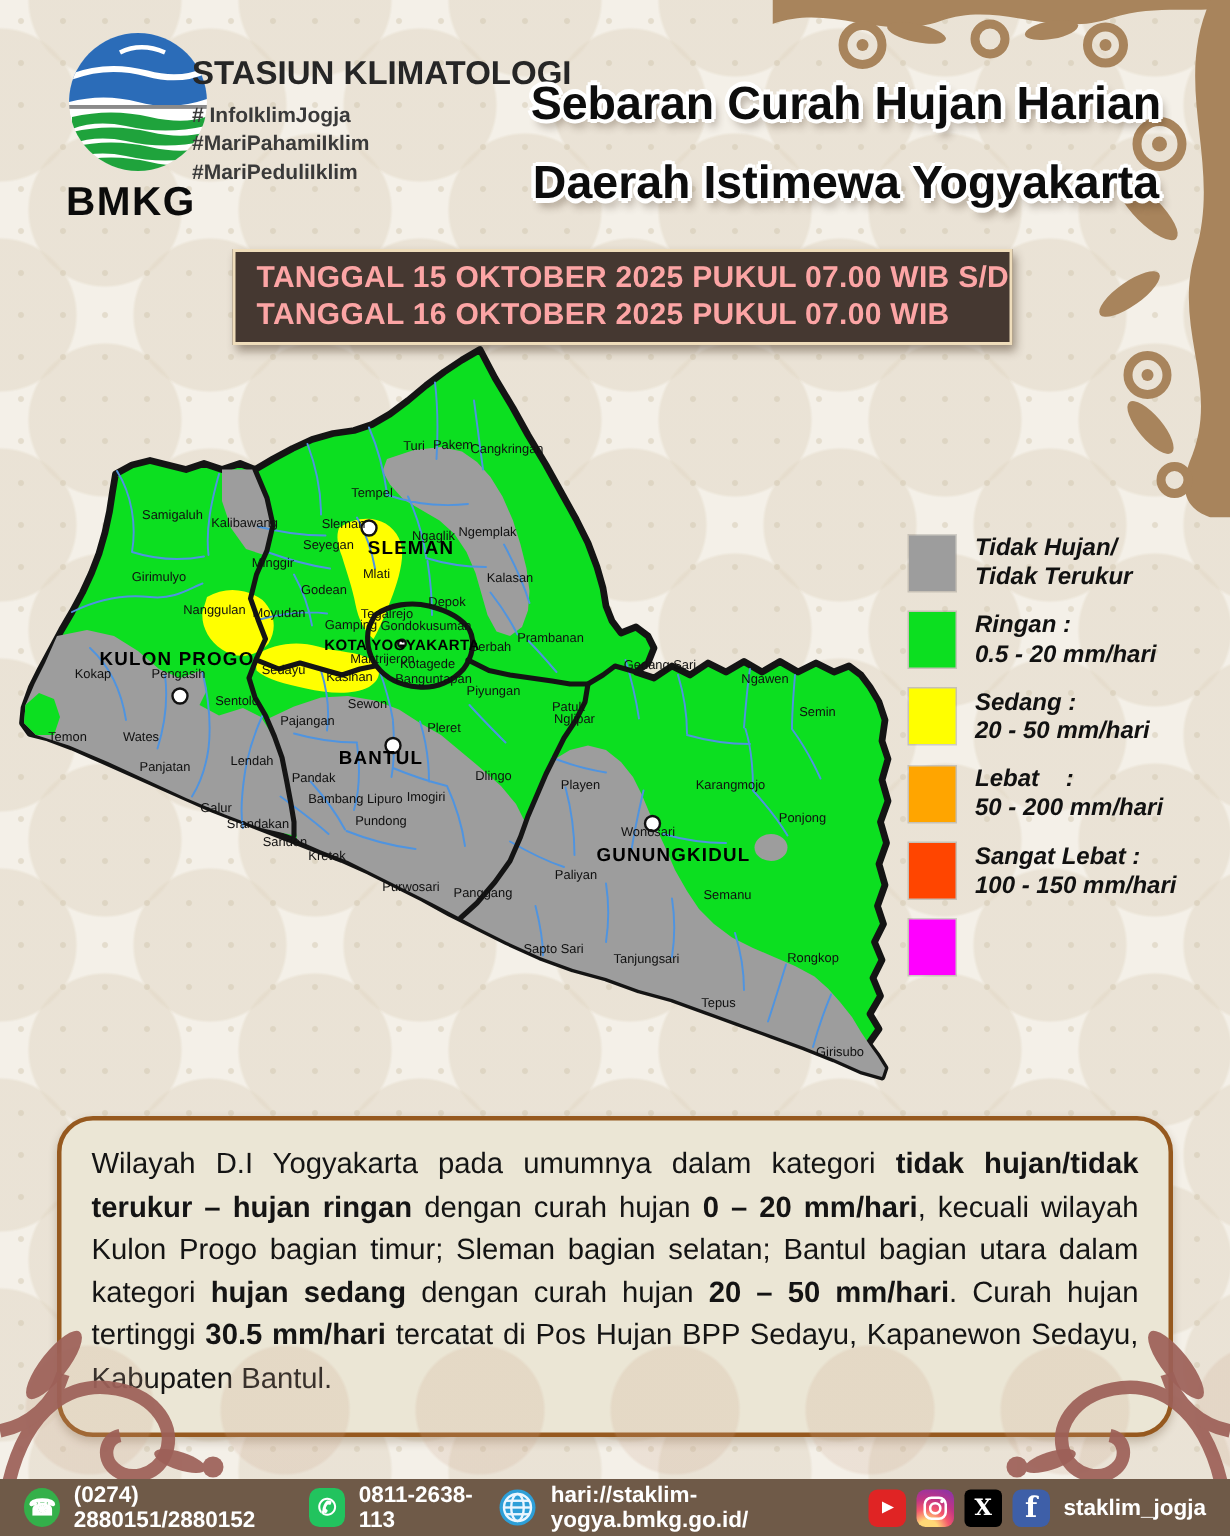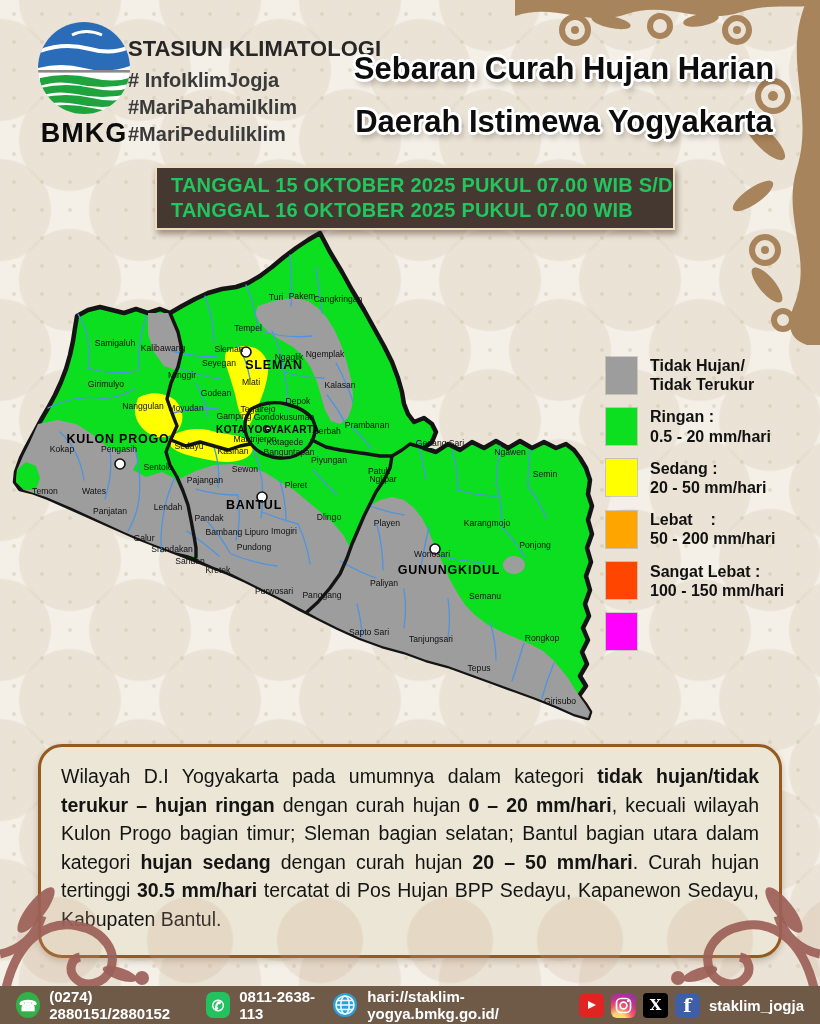--- a/index.html
+++ b/index.html
@@ -11,57 +11,57 @@
       radial-gradient(circle 52px at 70px 0px, rgba(226,216,198,.55) 0 50px, transparent 52px),
       radial-gradient(circle 52px at 0px 70px, rgba(226,216,198,.55) 0 50px, transparent 52px),
       radial-gradient(circle 52px at 140px 70px, rgba(226,216,198,.55) 0 50px, transparent 52px),
       radial-gradient(circle 52px at 70px 140px, rgba(226,216,198,.55) 0 50px, transparent 52px);
     background-size:28px 28px,140px 140px,140px 140px,140px 140px,140px 140px;}
   .bottom-band{position:absolute;left:0;right:0;top:886px;height:100px;pointer-events:none;
     background-image:radial-gradient(circle 46px at 60px 54px, rgba(203,164,138,.20) 0 42px, transparent 44px);
     background-size:130px 100px;}
 
   
-  .logo-wrap{position:absolute;left:32px;top:20px;width:104px;text-align:center;}
+  .logo-wrap{position:absolute;left:44px;top:20px;width:104px;}
   .logo-text{font-weight:bold;font-size:27px;letter-spacing:1px;color:#0b0b0b;margin-top:-2px;}
   .org-block{position:absolute;left:128px;top:36px;line-height:1.22;color:#262626;}
   .org-line{font-weight:bold;font-size:22px;}
-  .hashtags{margin-top:4px;font-weight:bold;font-size:20px;color:#3a3a3a;line-height:1.35;}
+  .hashtags{margin-top:4px;font-weight:bold;font-size:14px;color:#3a3a3a;line-height:1.35;}
 
   
   .main-title{position:absolute;left:308px;top:42px;width:512px;text-align:center;
     font-family:Liberation Sans, sans-serif;font-weight:bold;color:#0d0d0d;font-size:31px;
     line-height:1.72;white-space:nowrap;
     text-shadow:-2px -2px 0 #fff,2px -2px 0 #fff,-2px 2px 0 #fff,2px 2px 0 #fff,
       0 -3px 0 #fff,0 3px 0 #fff,-3px 0 0 #fff,3px 0 0 #fff,3px 5px 6px rgba(60,40,20,.45);}
 
   
   .date-banner{position:absolute;left:155px;top:166px;width:502px;padding:5px 0 6px 14px;
     background:#453831;border:2px solid #efddbb;box-shadow:2px 4px 6px rgba(60,40,20,.45);
-    color:#22c55e;font-weight:bold;font-size:20px;line-height:1.23;letter-spacing:.2px;}
+    color:#fca5a5;font-weight:bold;font-size:20px;line-height:1.23;letter-spacing:.2px;}
 
   
   #map-svg{position:absolute;left:0;top:222px;}
   .dl{font-size:8.6px;fill:#101010;text-anchor:middle;font-family:"Liberation Sans",sans-serif;}
   .kl{font-size:12.5px;fill:#000;text-anchor:middle;font-weight:bold;letter-spacing:.8px;
       font-family:"Liberation Sans",sans-serif;}
   .kl-small{font-size:10px;letter-spacing:.3px;}
   .prov{fill:var(--map-green);stroke:var(--map-black);stroke-width:4.5;stroke-linejoin:round;}
   .gray{fill:var(--map-gray);}
   .green{fill:var(--map-green);}
   .yellow{fill:var(--map-yellow);}
   .blue-lines{fill:none;stroke:var(--map-blue);stroke-width:1.3;stroke-linecap:round;}
   .kab-border{fill:none;stroke:var(--map-black);stroke-width:3.4;stroke-linejoin:round;stroke-linecap:round;}
   .city-marker{fill:#fff;stroke:#111;stroke-width:1.6;}
 
   
   .legend{position:absolute;left:606px;top:356px;width:210px;}
   .legend-item{display:flex;align-items:center;margin-bottom:13px;}
   .swatch{width:31px;height:37px;flex:0 0 31px;margin-right:13px;box-shadow:0 0 0 1px rgba(0,0,0,.15);}
-  .legend-text{font-weight:bold;font-size:16px;line-height:1.2;color:#111;white-space:pre;}
+  .legend-text{font-weight:bold;font-size:16px;line-height:1.2;color:#111;white-space:pre;font-style:italic;}
 
   
   .summary-box{position:absolute;left:38px;top:744px;width:744px;height:214px;box-sizing:border-box;
     background:#ebe6d5;border:3px solid #96591f;border-radius:24px;padding:15px 20px;
     font-size:19.5px;line-height:28.5px;color:#141414;text-align:justify;
     box-shadow:0 3px 6px rgba(80,50,20,.25);}
 
   
   .footer{position:absolute;left:0;right:0;top:986px;height:38px;background:#6f5a48;
     display:flex;align-items:center;padding:0 16px;color:#fff;font-weight:bold;font-size:15px;

